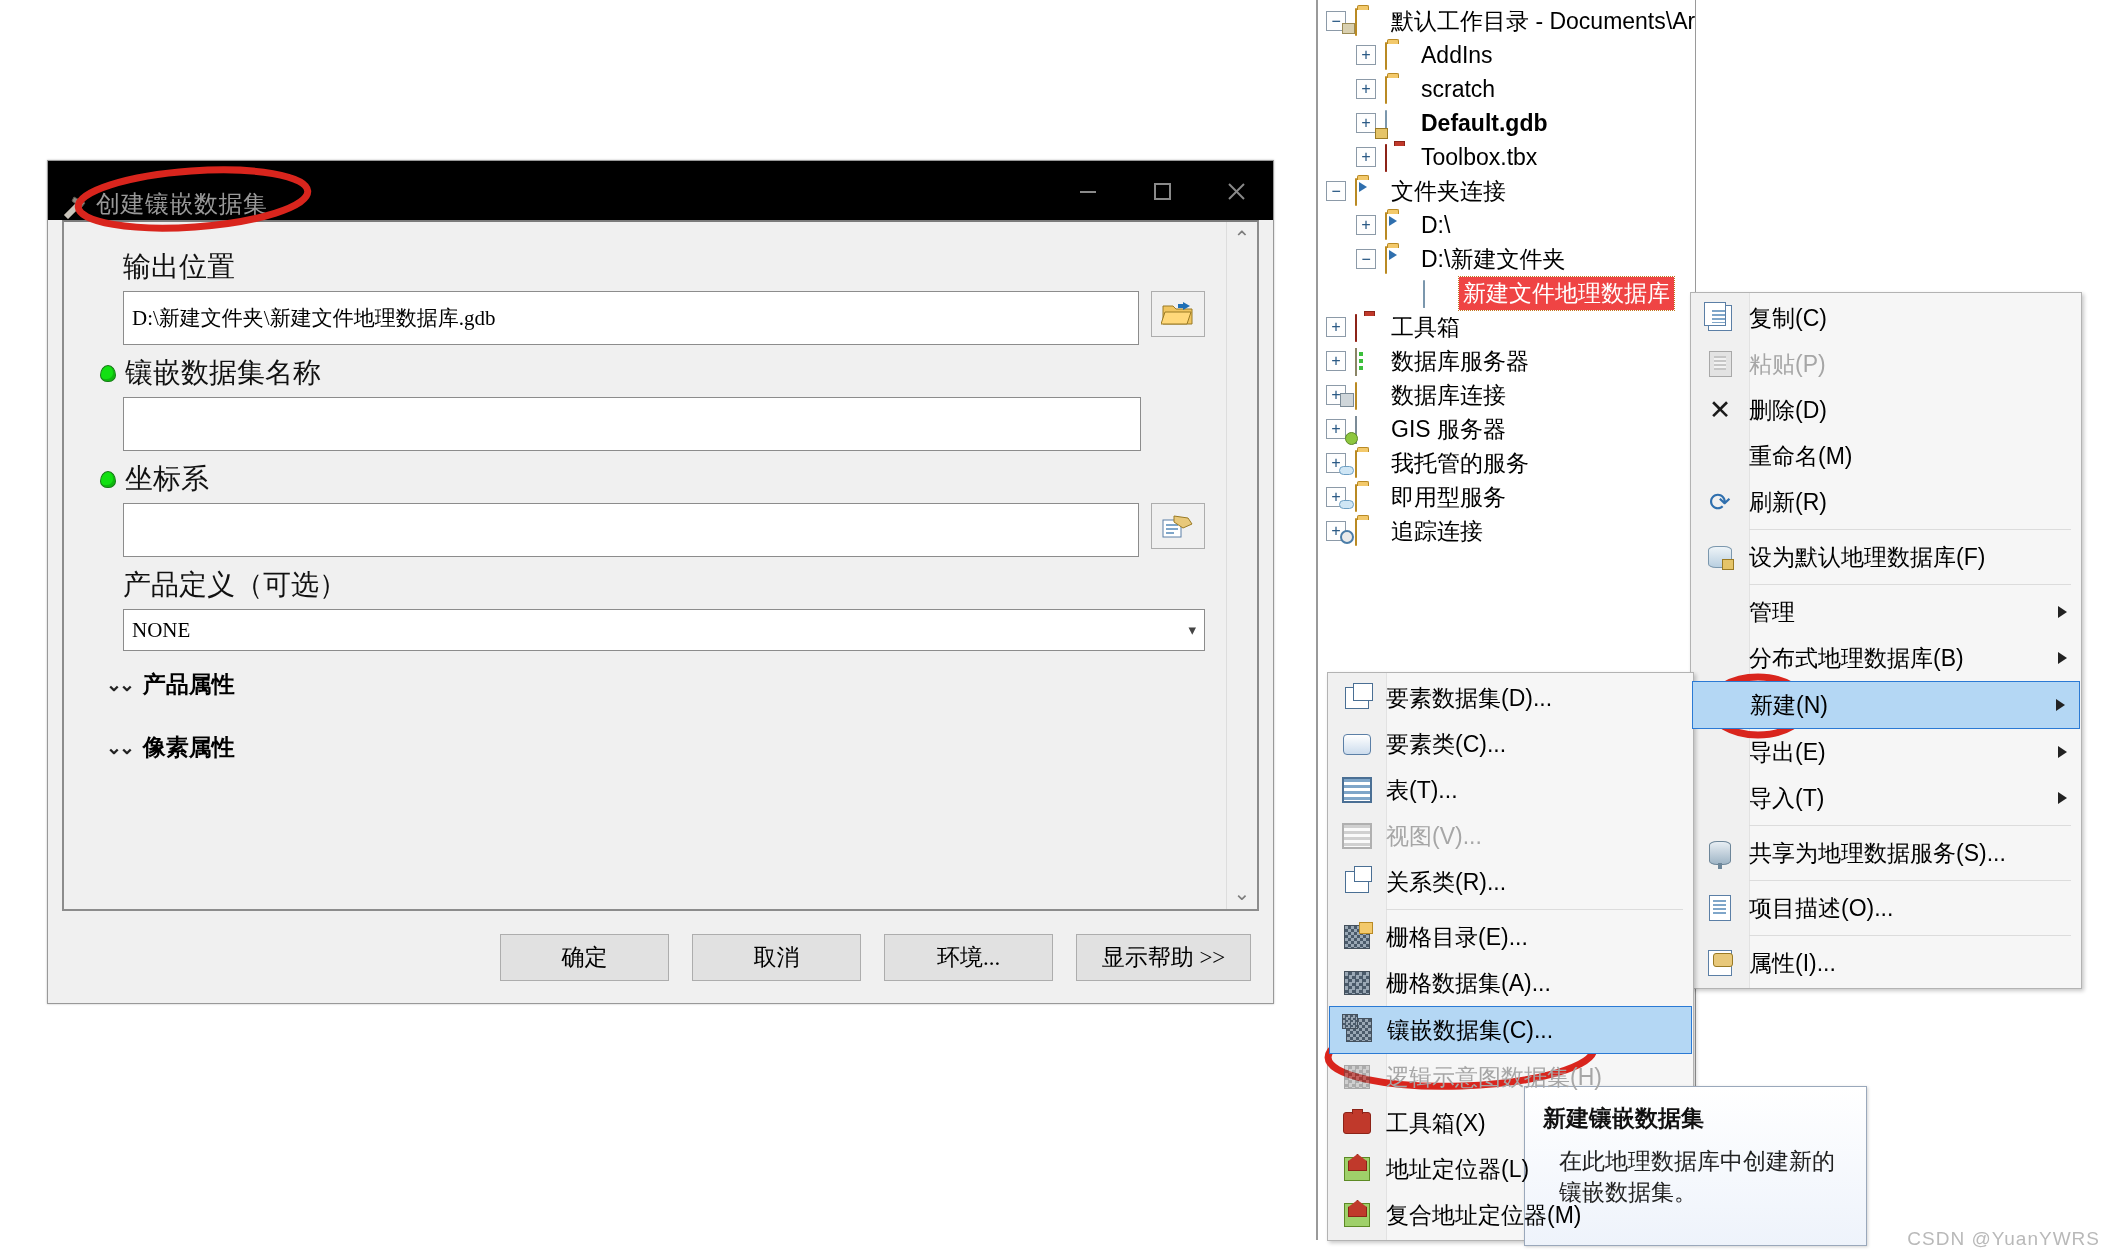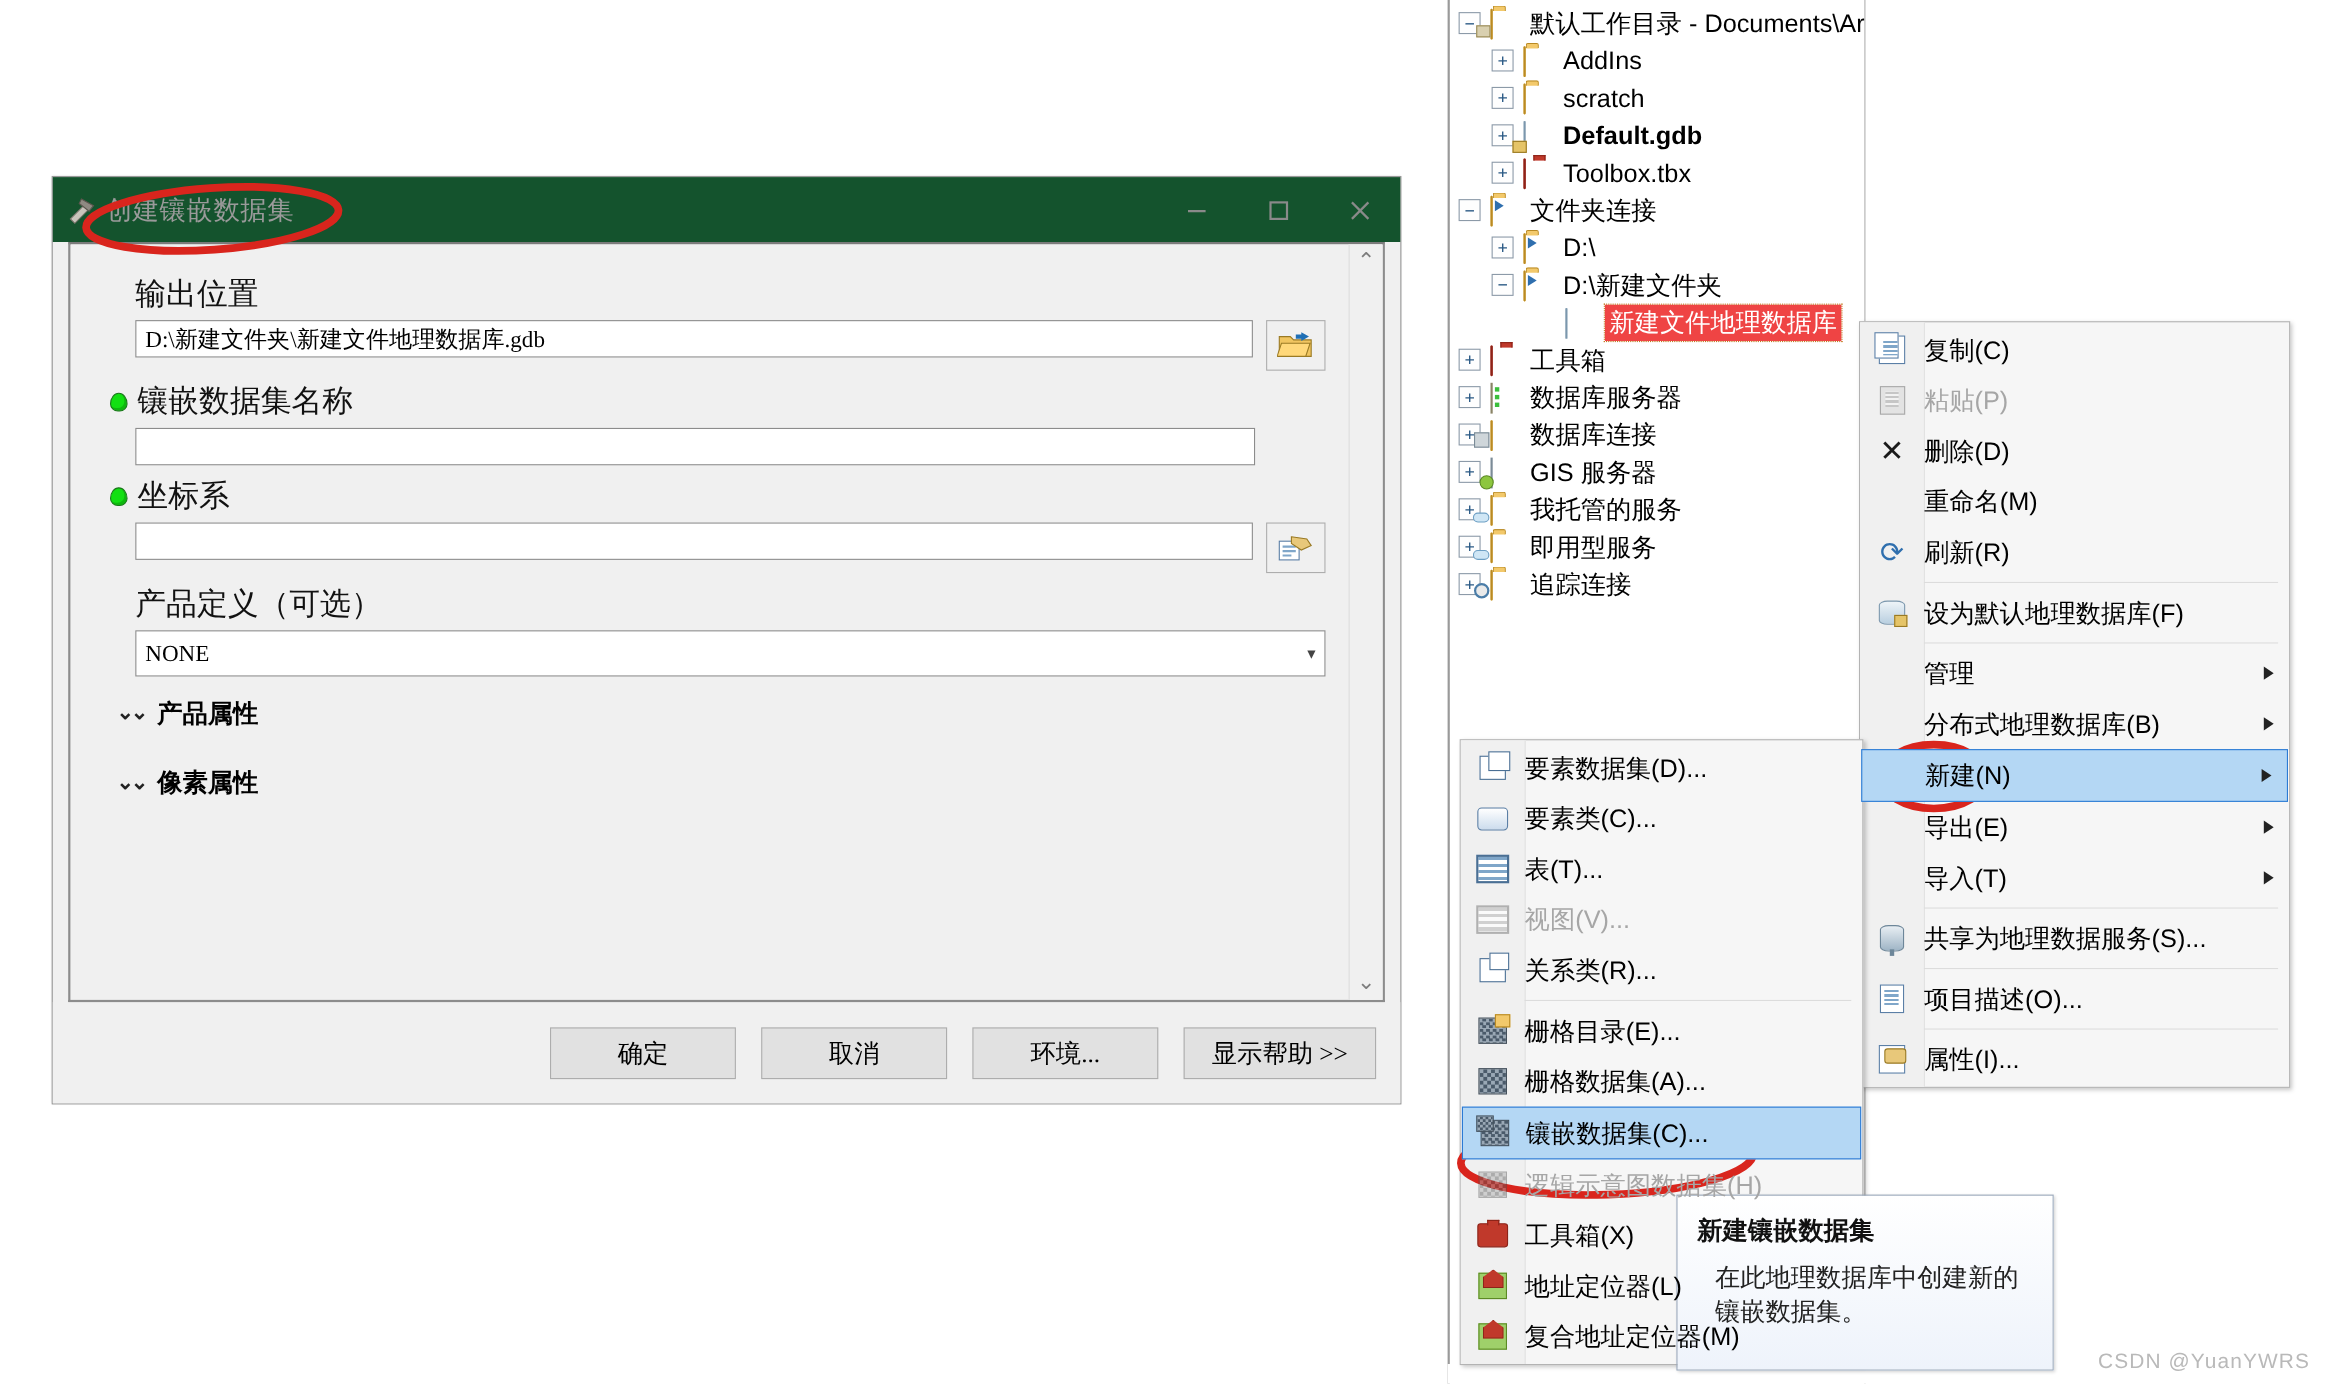--- a/index.html
+++ b/index.html
@@ -11,21 +11,21 @@
   }
 
   
   #gp-dialog{
     position:absolute;left:47px;top:160px;width:1225px;height:842px;
     background:#f0f0f0;border:1px solid #999;
     box-shadow:0 0 2px rgba(0,0,0,.25);
     display:flex;flex-direction:column;
   }
   .titlebar{
-    height:59px;background:#14532d;display:flex;align-items:center;
+    height:59px;background:#000000;display:flex;align-items:flex-end;
     flex:0 0 59px;position:relative;
   }
   .title-icon{
     width:30px;height:26px;margin-left:12px;margin-right:6px;position:relative;
   }
   .title-text{
     font-size:24px;color:#9a9a9a;letter-spacing:.5px;
   }
   .win-btns{margin-left:auto;display:flex;height:100%;}
   .win-btn{
@@ -54,21 +54,21 @@
   }
   .req-dot{
     width:14px;height:15px;margin-right:9px;flex:0 0 14px;
     background:#12e012;border:1px solid #1a7a1a;
     border-radius:50% 50% 45% 45%/60% 60% 40% 40%;
     box-shadow:inset -2px -2px 0 rgba(0,0,0,.18);
   }
   .label-indent{margin-left:23px;}
   .row{display:flex;align-items:flex-start;margin-bottom:9px;}
   .textbox{
-    height:34px;background:#fff;border:1px solid #8c8c8c;
+    height:54px;background:#fff;border:1px solid #8c8c8c;
     font-family:"Liberation Serif","DejaVu Serif",serif;font-size:21px;color:#000;
     display:flex;align-items:center;padding:0 8px;box-sizing:border-box;
     flex:1;
   }
   .textbox.indent{margin-left:23px;}
   .browse-btn{
     width:52px;height:44px;margin-left:12px;background:#f0f0f0;border:1px solid #adadad;
     display:flex;align-items:center;justify-content:center;flex:0 0 52px;
   }
   .combo{

